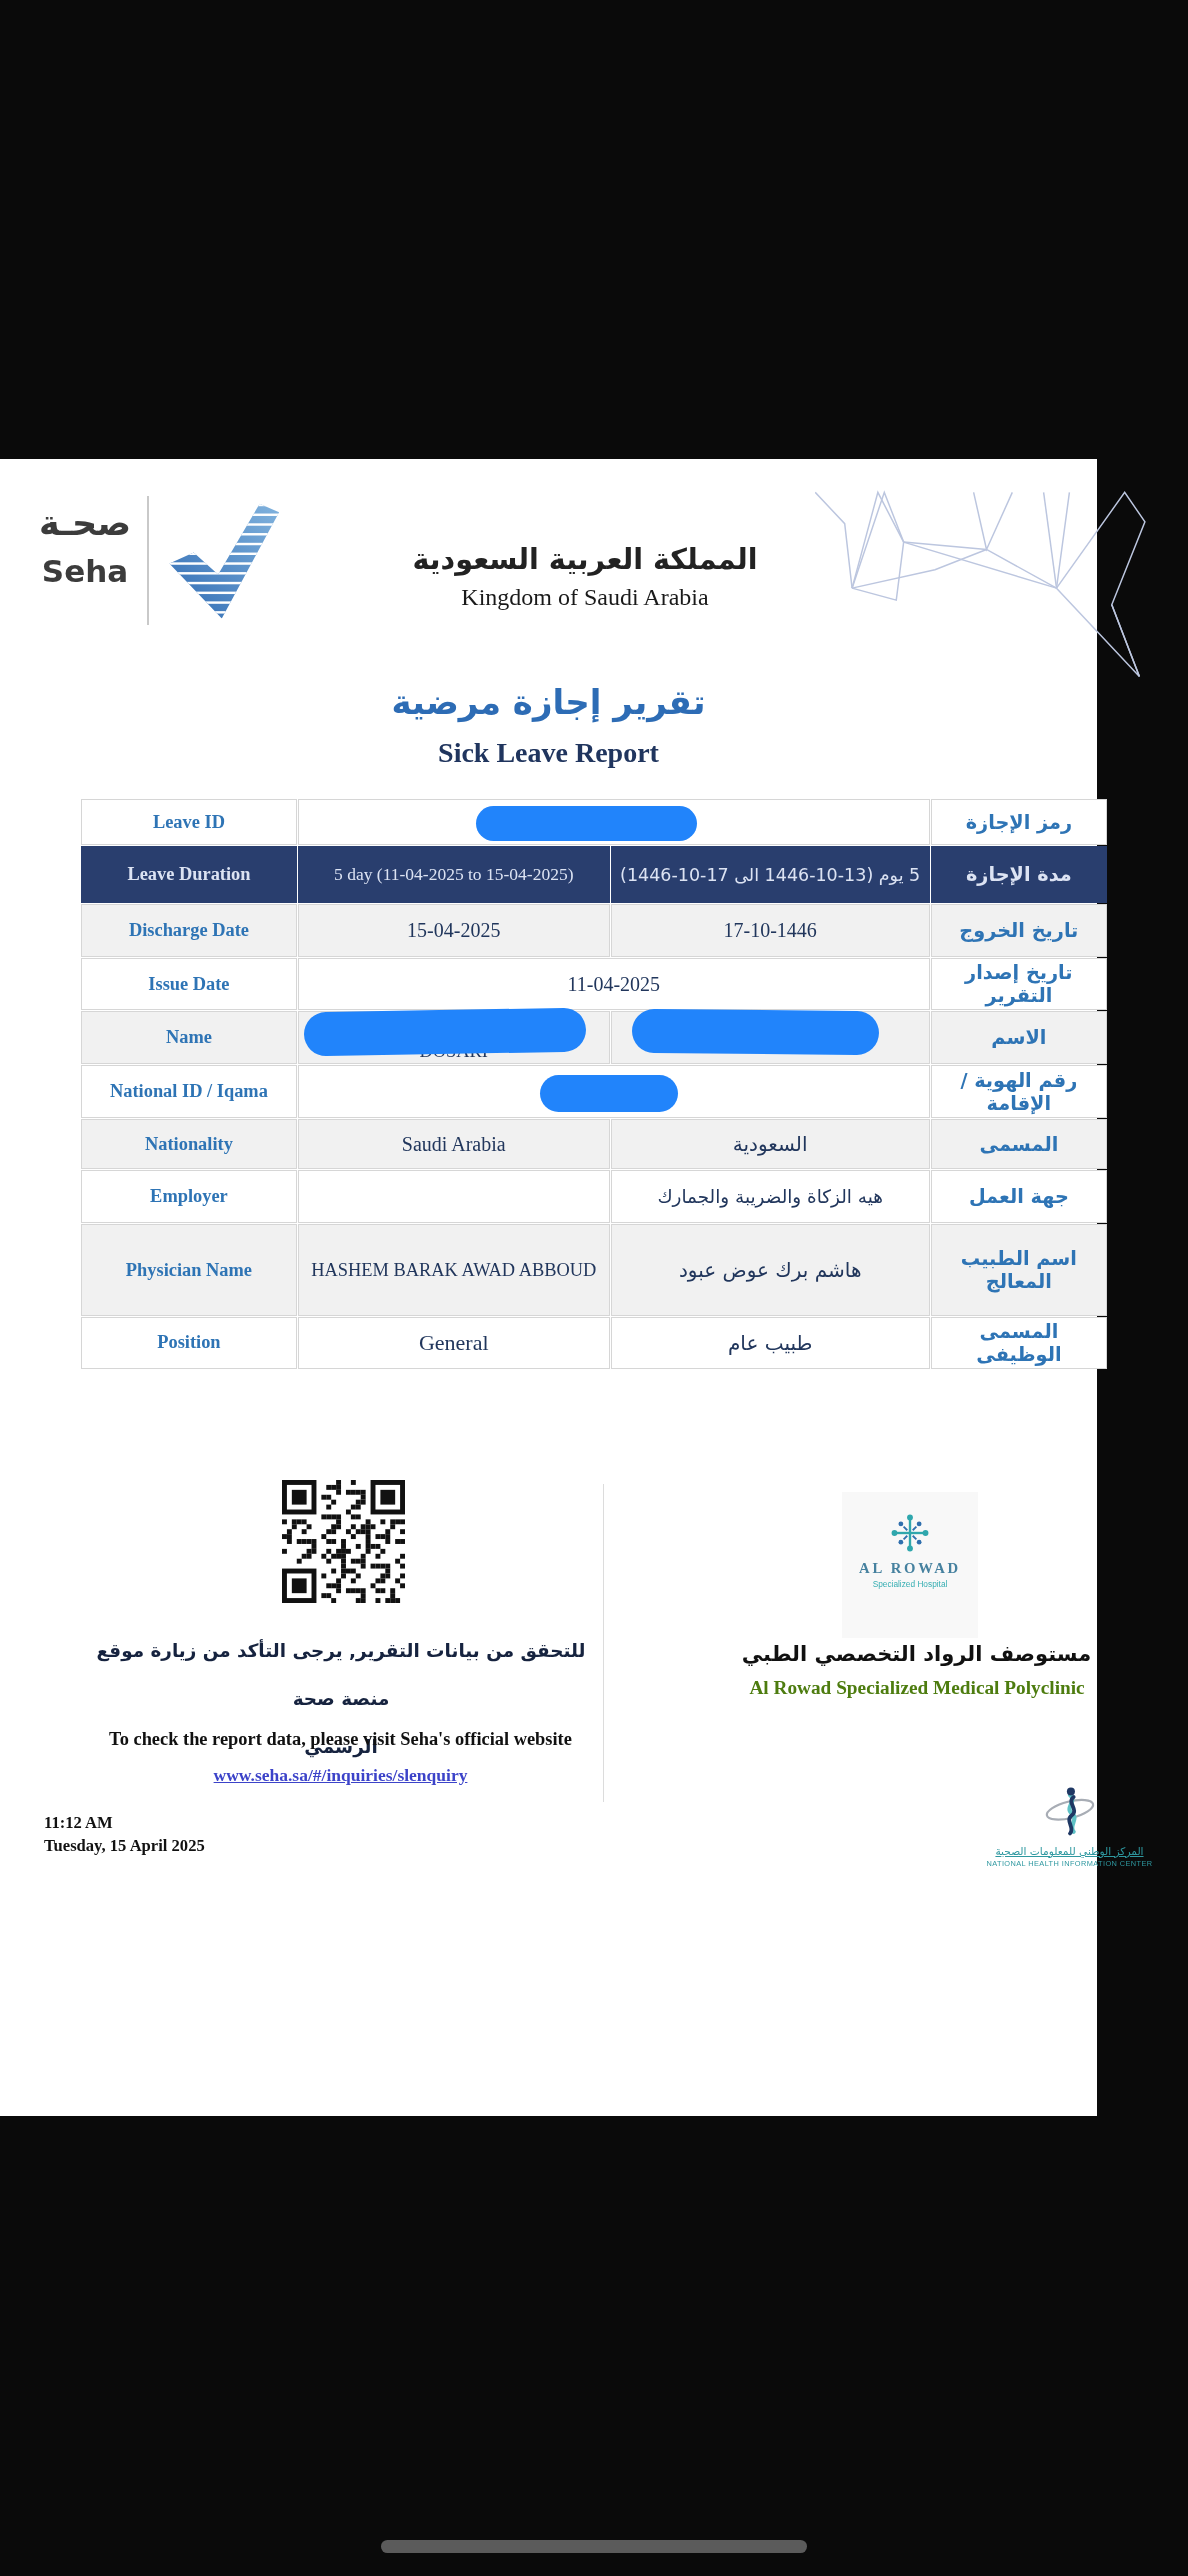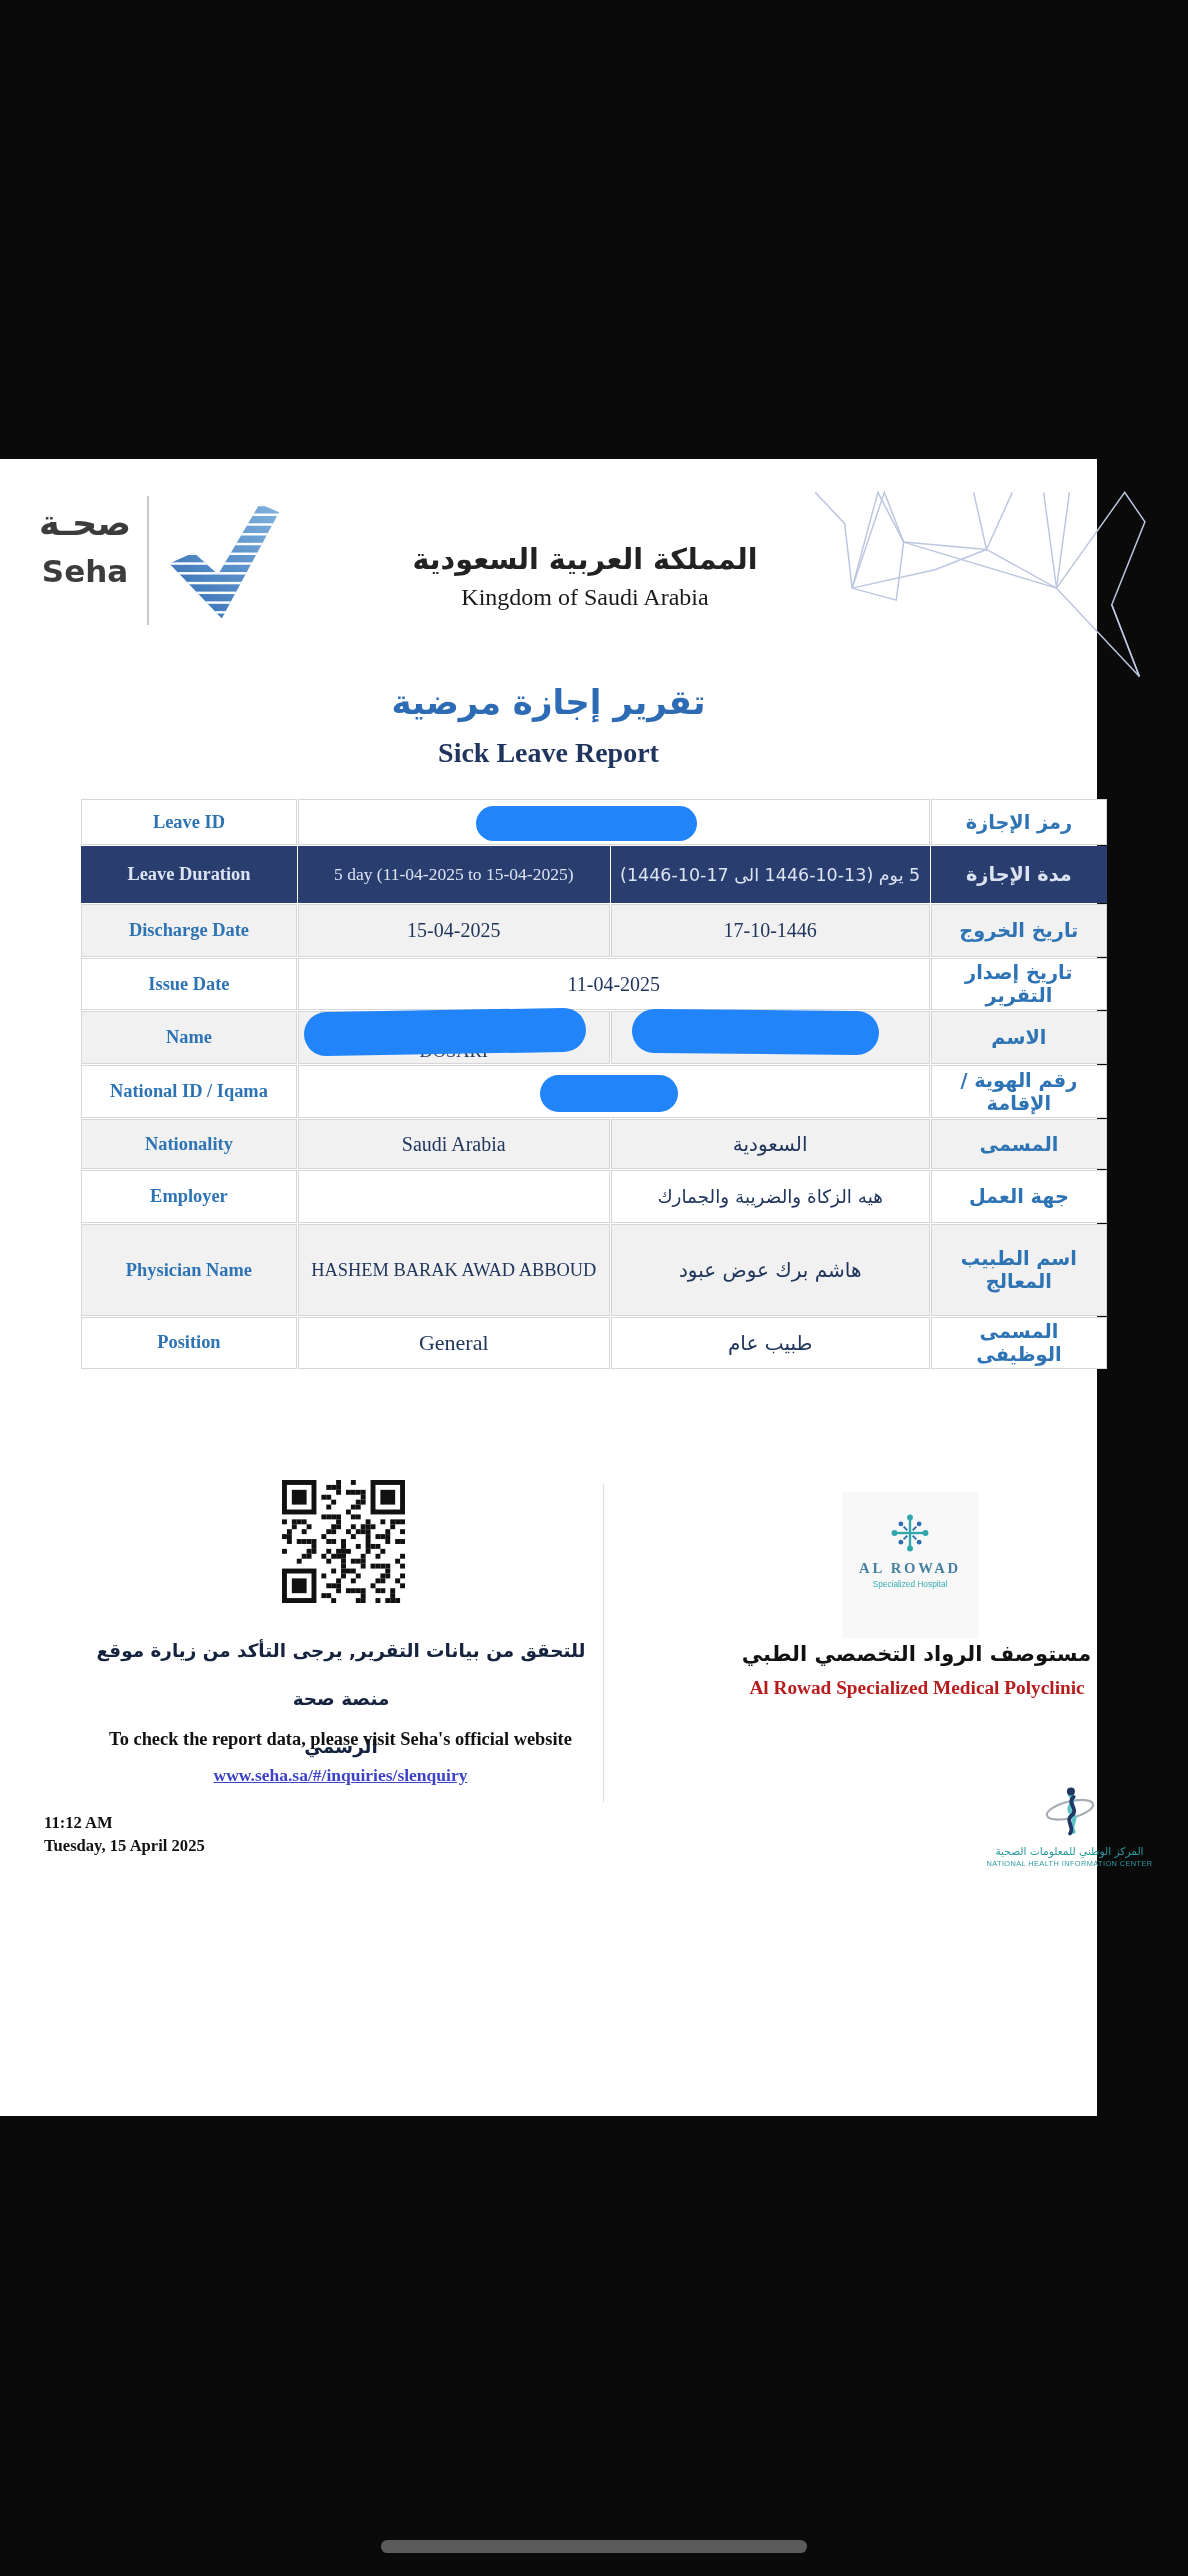--- a/index.html
+++ b/index.html
@@ -52,26 +52,26 @@
   .ver-en{position:absolute;left:55px;top:1270px;width:571px;text-align:center;font-weight:bold;font-size:18.4px;color:#111;}
   .ver-link{position:absolute;left:55px;top:1306px;width:571px;text-align:center;font-weight:bold;font-size:17.5px;}
   .ver-link a{color:#3c43c9;text-decoration:underline;}
 
   .clinic-card{position:absolute;left:842px;top:1033px;width:136px;height:146px;background:#f8f8f8;text-align:center;}
   .clinic-icon{margin-top:20px;}
   .clinic-name{font-family:"Liberation Serif",serif;font-weight:bold;font-size:14.7px;letter-spacing:2.8px;color:#46819f;margin-top:1.8px;}
   .clinic-sub{font-family:"Liberation Sans",sans-serif;font-size:8.3px;color:#36aeb2;margin-top:1.8px;}
   .clinic-ar{position:absolute;left:686px;top:1183px;width:461px;text-align:center;font-family:"DejaVu Sans",sans-serif;
              font-weight:bold;font-size:21px;color:#111;direction:rtl;}
-  .clinic-en{position:absolute;left:650px;top:1218px;width:534px;text-align:center;font-weight:bold;font-size:19.3px;color:#b91c1c;}
+  .clinic-en{position:absolute;left:650px;top:1218px;width:534px;text-align:center;font-weight:bold;font-size:19.3px;color:#4d7c0f;}
 
   
   .stamp{position:absolute;left:44px;top:1352px;font-weight:bold;font-size:16.6px;color:#111;line-height:23px;}
   .nhic{position:absolute;left:984px;top:1327px;width:171px;text-align:center;}
-  .nhic-ar{font-family:"DejaVu Sans",sans-serif;font-size:10.6px;color:#2e98a0;direction:rtl;margin-top:1.8px;}
+  .nhic-ar{font-family:"DejaVu Sans",sans-serif;font-size:10.6px;color:#2e98a0;direction:rtl;margin-top:1.8px;text-decoration:underline;}
   .nhic-en{font-family:"Liberation Sans",sans-serif;font-size:7.4px;color:#2e98a0;letter-spacing:0.4px;margin-top:1.8px;}
 
   .home-bar{position:absolute;left:381px;top:2540px;width:426px;height:13px;border-radius:6.4px;background:#5b5b5b;}
 </style>
 </head>
 <body>
 
 <div class="screen">
   <div class="doc">
 

